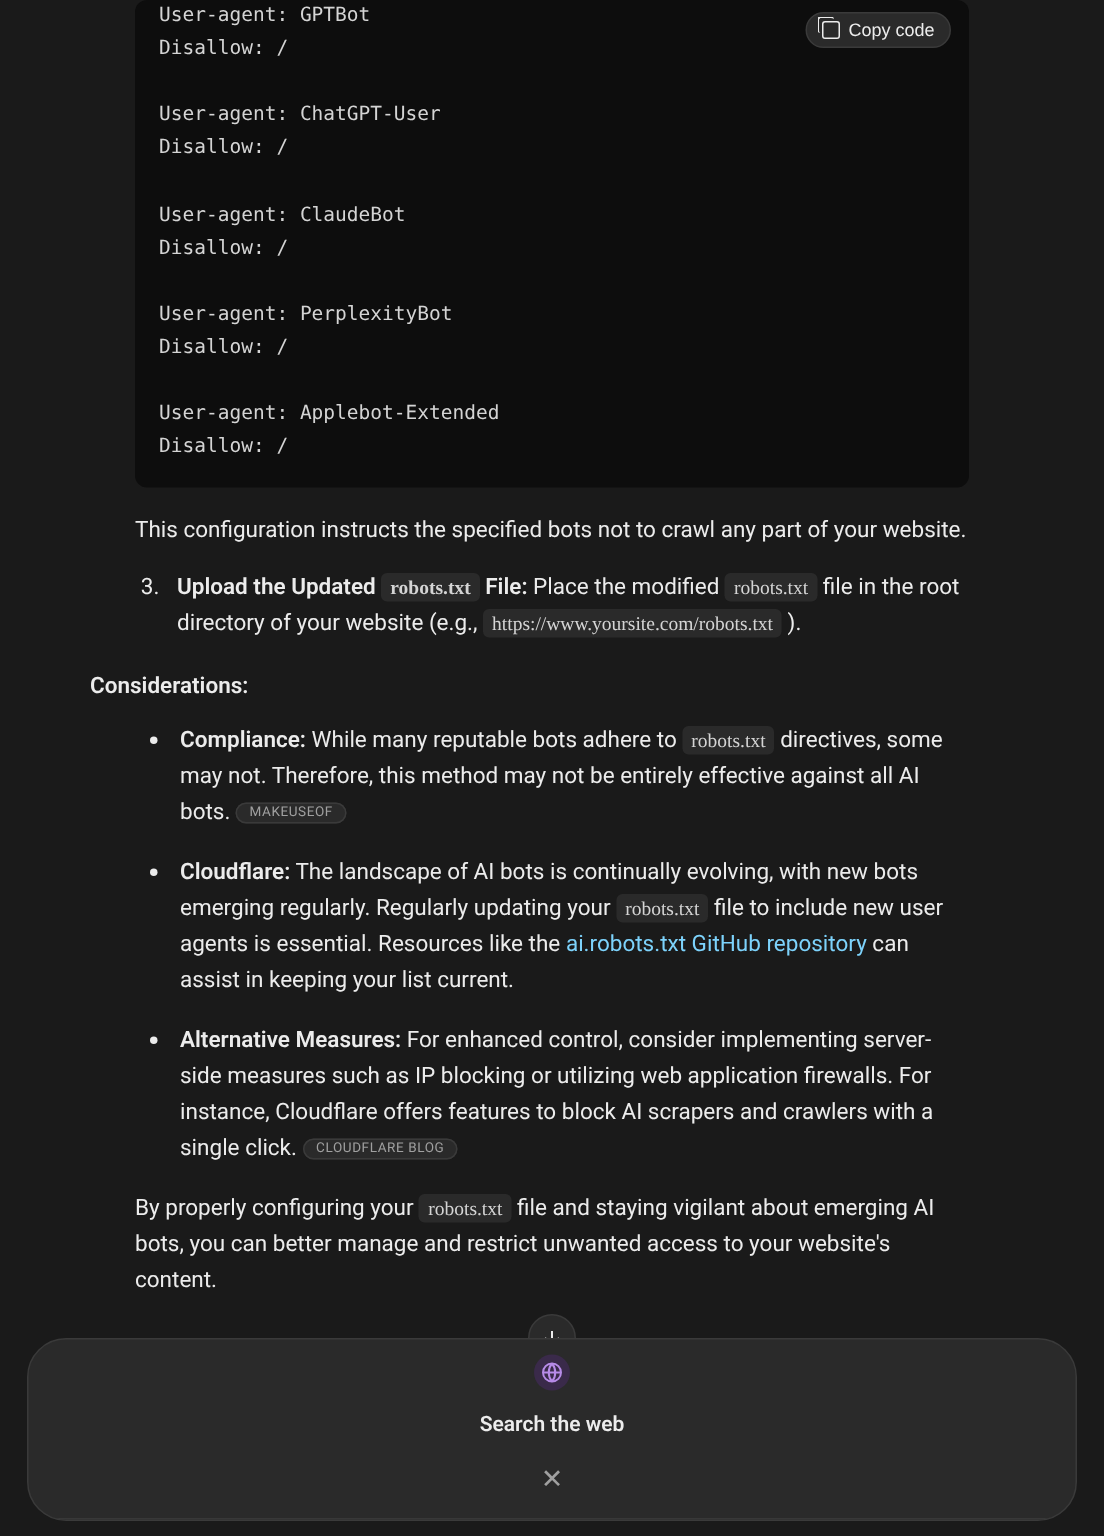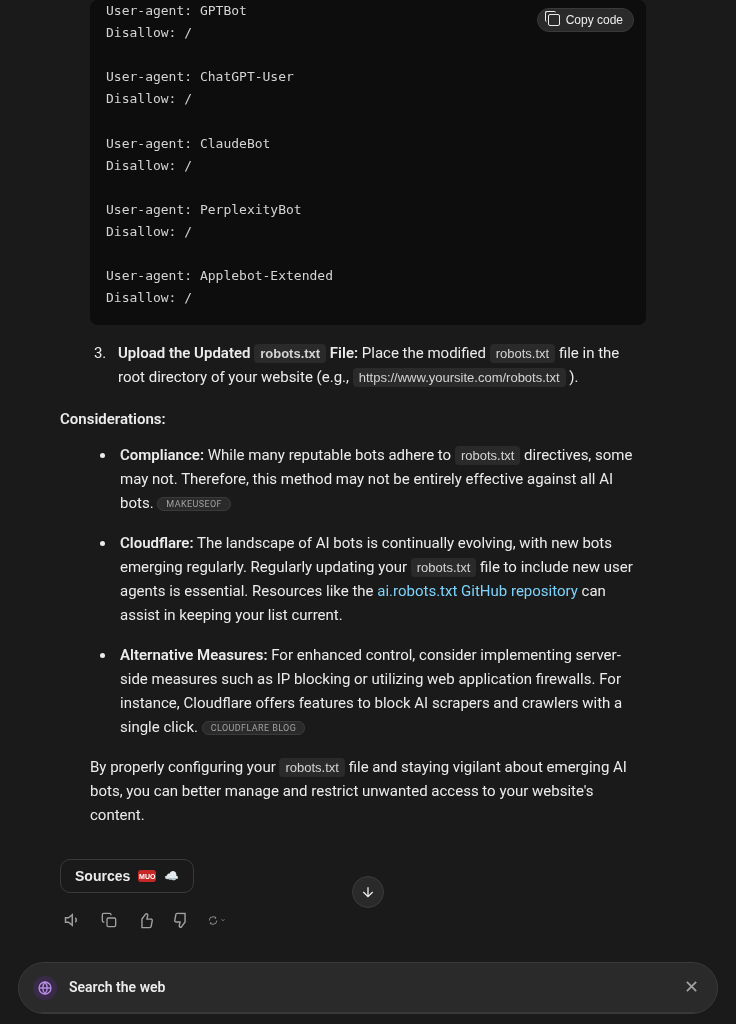--- a/index.html
+++ b/index.html
@@ -92,21 +92,21 @@
 }
 ul li {
   margin-bottom: 16px;
   padding-left: 4px;
 }
 b { font-weight: 600; }
 code.inline {
   background: #2a2a2a;
   padding: 2px 6px;
   border-radius: 4px;
-  font-family: Liberation Sans, sans-serif;
+  font-family: Liberation Serif, serif;
   font-size: 13px;
   color: #d4d4d4;
 }
 a.link { color: #7dd3fc; text-decoration: none; }
 .badge {
   background: #2a2a2a;
   border: 1px solid #3a3a3a;
   border-radius: 10px;
   padding: 1px 8px;
   font-size: 9px;
@@ -173,20 +173,21 @@
   border: 1px solid #3a3a3a;
   border-radius: 26px;
   overflow: hidden;
 }
 .search-row {
   display: flex;
   align-items: center;
   padding: 10px 14px;
   gap: 12px;
   border-bottom: 1px solid #383838;
+  flex-direction: column;
 }
 .globe-icon {
   width: 24px;
   height: 24px;
   border-radius: 50%;
   background: #3a2a4a;
   display: flex;
   align-items: center;
   justify-content: center;
   color: #b78be8;
@@ -240,20 +241,21 @@
 User-agent: ClaudeBot
 Disallow: /
 
 User-agent: PerplexityBot
 Disallow: /
 
 User-agent: Applebot-Extended
 Disallow: /</pre>
   </div>
 
+  <p class="body-text">This configuration instructs the specified bots not to crawl any part of your website.</p>
 
   <ol start="3">
     <li>
       <b><span>Upload the Updated </span><code class="inline">robots.txt</code><span> File:</span></b><span> Place the modified </span><code class="inline">robots.txt</code><span> file in the root directory of your website (e.g., </span><code class="inline">https://www.yoursite.com/robots.txt</code><span> ).</span>
     </li>
   </ol>
 
   <p class="heading">Considerations:</p>
 
   <ul>

